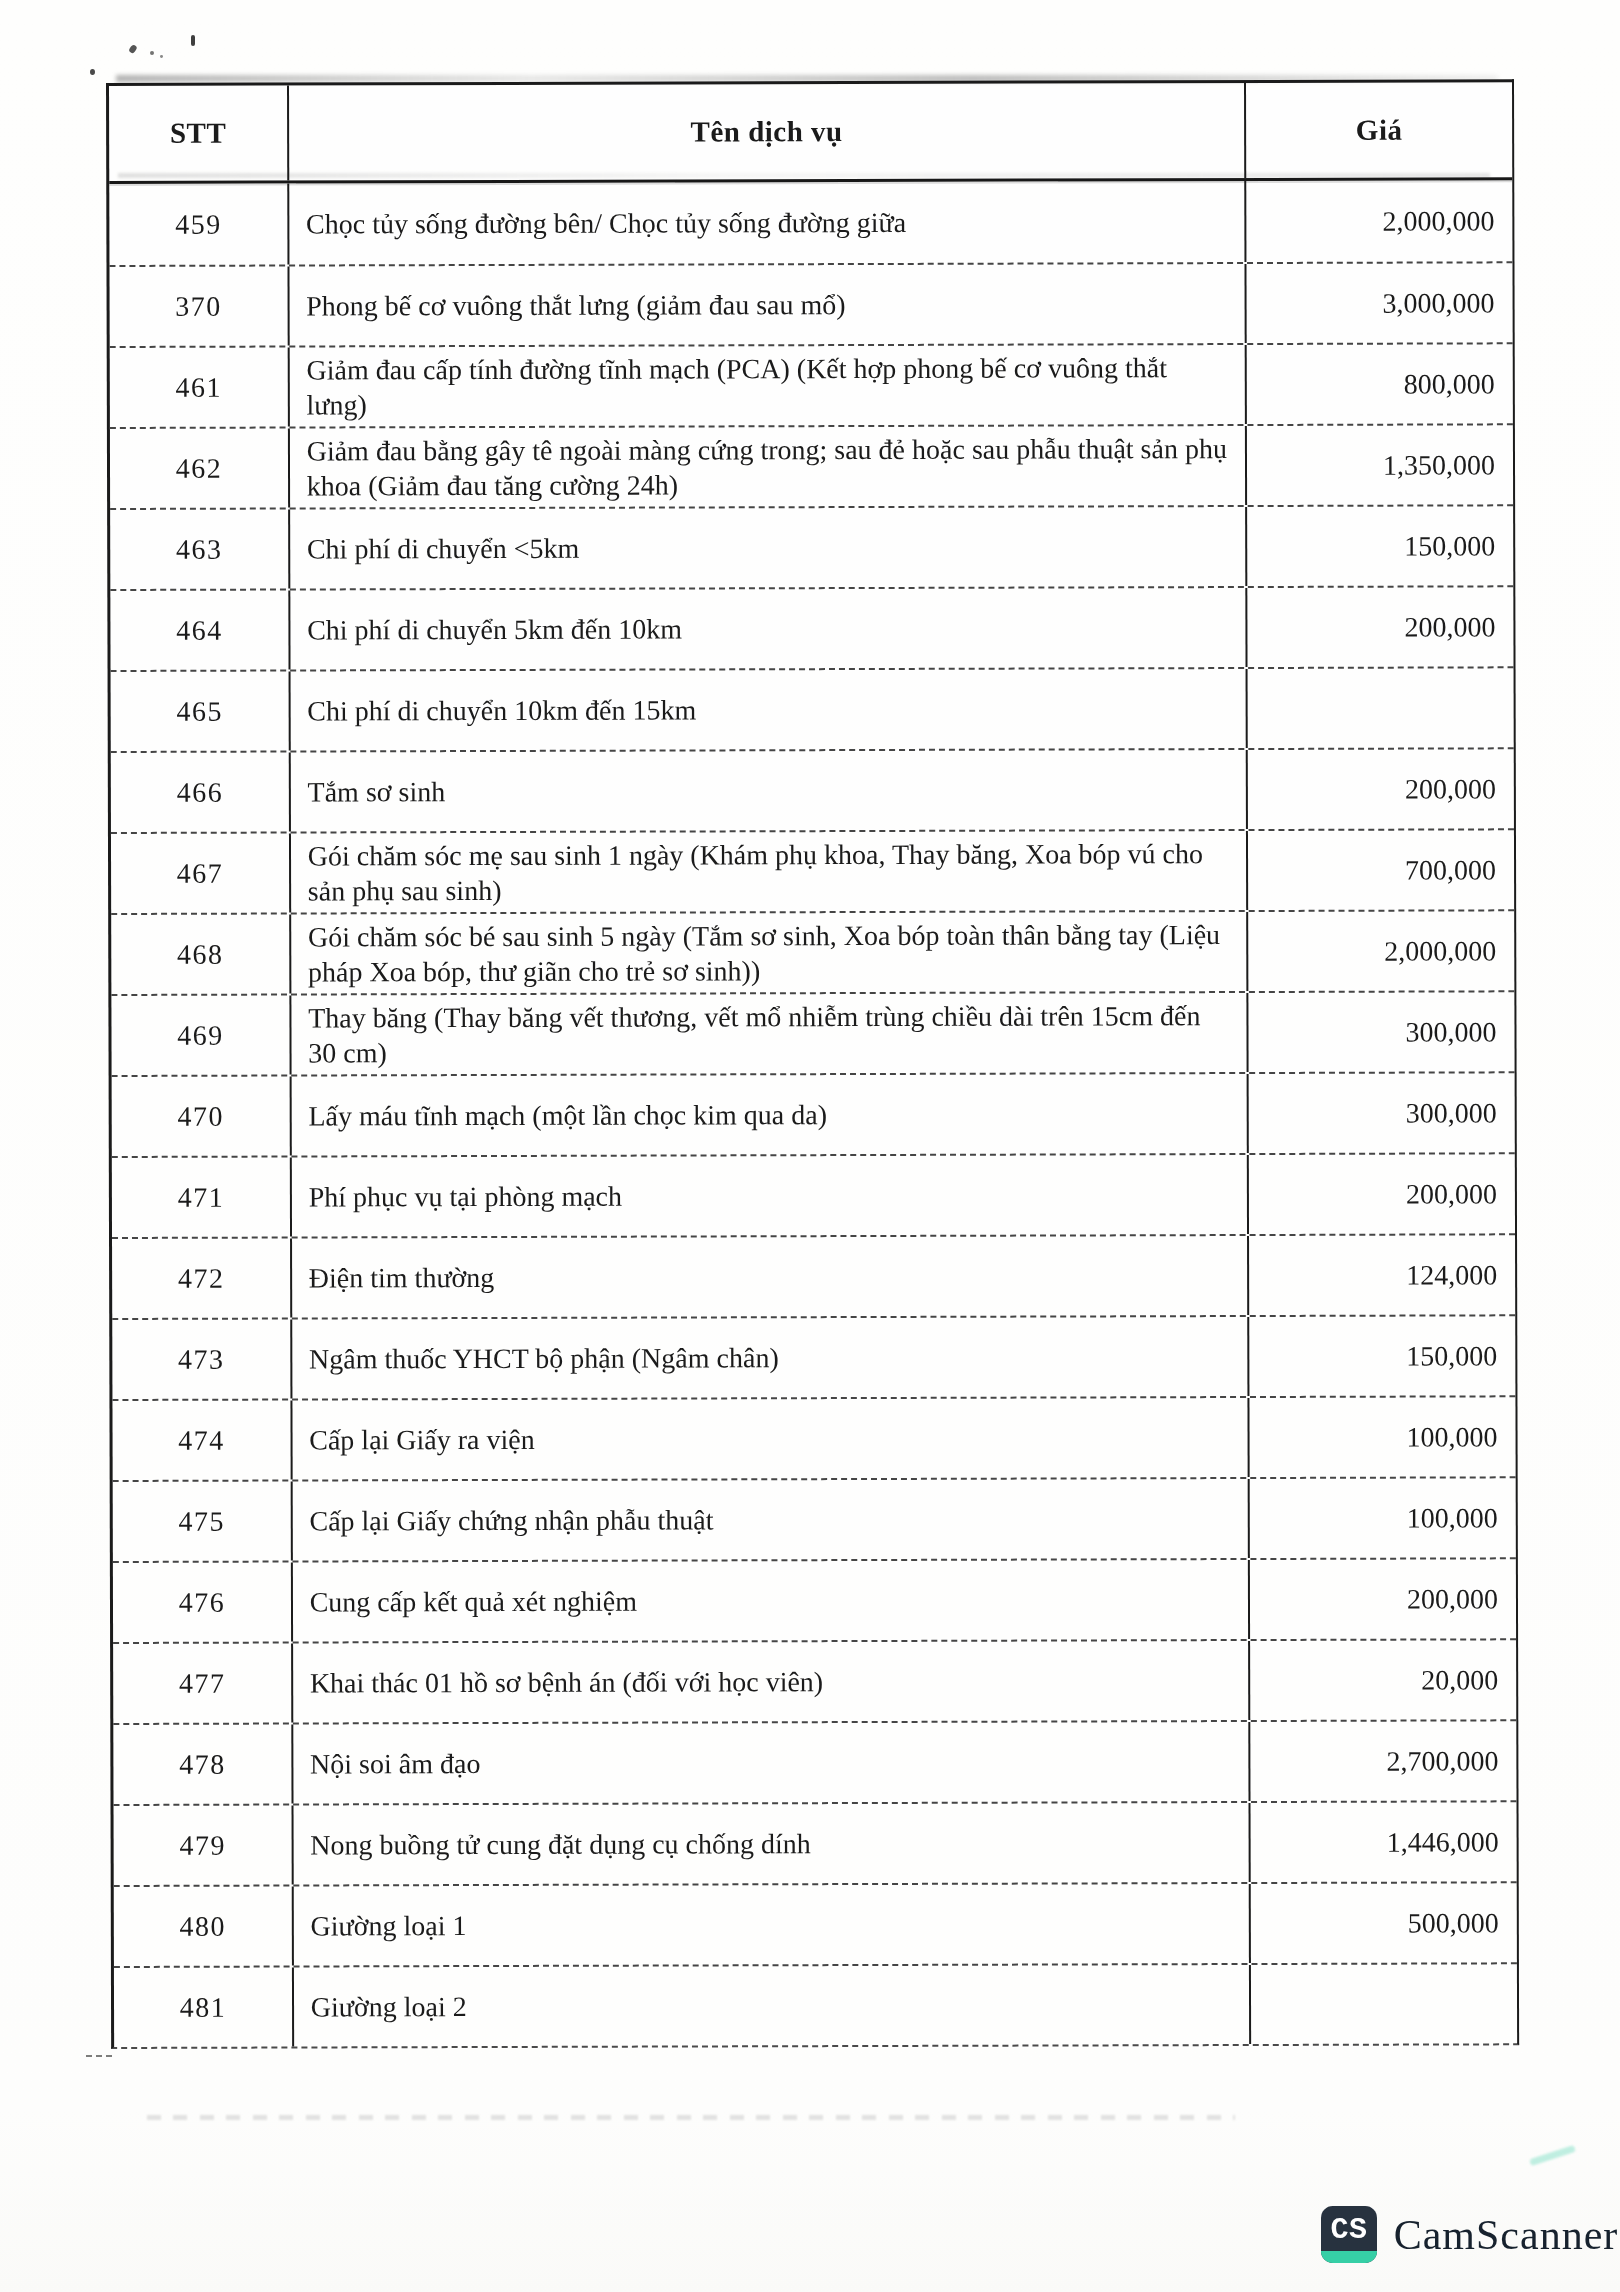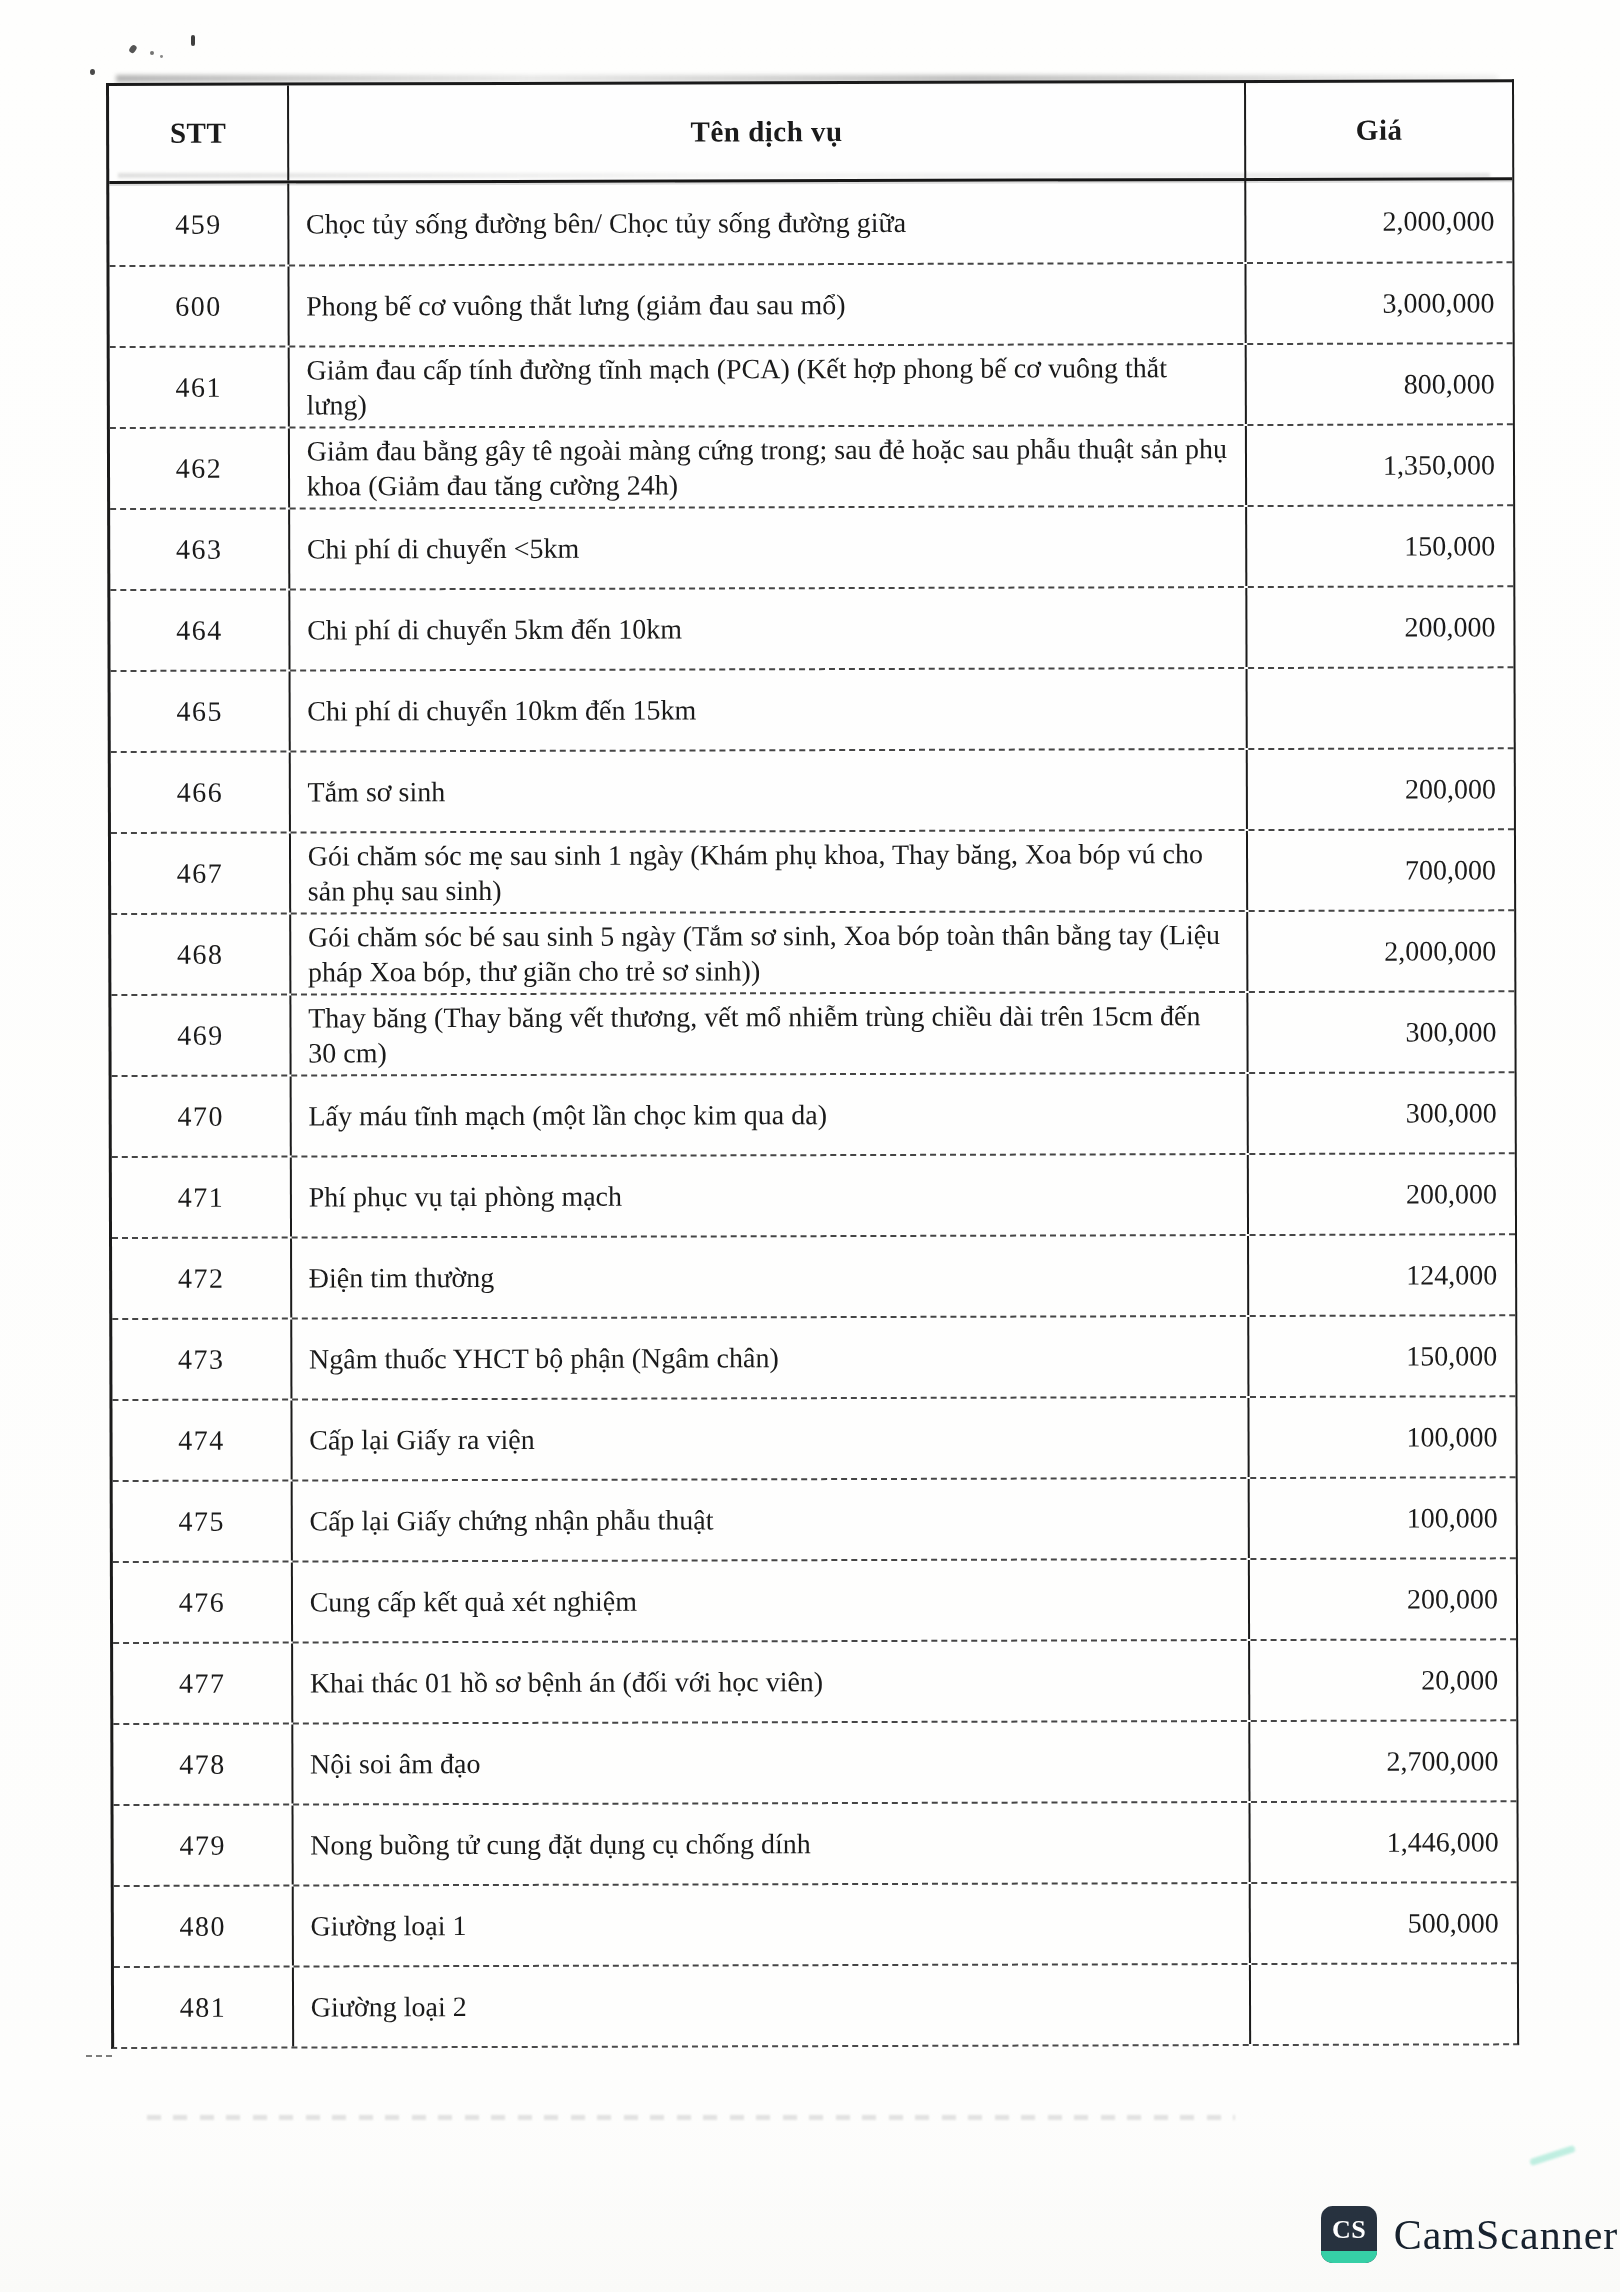--- a/index.html
+++ b/index.html
@@ -84,22 +84,22 @@
 
   
   .camscanner { position:absolute; left:1321px; top:2206px; display:flex; align-items:center; }
   .cs-icon {
     position:relative; width:56px; height:57px; border-radius:11.8px;
     background:var(--icon-bg,#27323f); overflow:hidden; flex:0 0 auto;
   }
   .cs-letters {
     position:absolute; left:0; right:0; top:3.9px; height:41px;
     display:flex; align-items:center; justify-content:center;
-    font-family:Liberation Serif, serif;
-    font-weight:700; font-size:26px; color:#ffffff; letter-spacing:0.5px;
+    font-family:Liberation Mono, monospace;
+    font-weight:700; font-size:30px; color:#ffffff; letter-spacing:0.5px;
   }
   .cs-strip { position:absolute; left:0; right:0; bottom:0; height:11.8px;
               background:var(--icon-strip,#36cfa6); }
   .cs-text {
     margin-left:16.7px; font-family:"Liberation Serif","DejaVu Serif",serif;
     font-size:42px; color:var(--brand-text,#17222e); letter-spacing:1px;
   }
 </style>
 </head>
 <body>
@@ -122,21 +122,21 @@
       <div class="th col-price">Giá</div>
     </div>
     <div id="table-body">
     <div class="trow">
       <div class="td col-stt">459</div>
       <div class="td col-name">Chọc tủy sống đường bên/ Chọc tủy sống đường giữa</div>
       <div class="td col-price">2,000,000</div>
     </div>
 
     <div class="trow">
-      <div class="td col-stt">600</div>
+      <div class="td col-stt">370</div>
       <div class="td col-name">Phong bế cơ vuông thắt lưng (giảm đau sau mổ)</div>
       <div class="td col-price">3,000,000</div>
     </div>
 
     <div class="trow">
       <div class="td col-stt">461</div>
       <div class="td col-name">Giảm đau cấp tính đường tĩnh mạch (PCA) (Kết hợp phong bế cơ vuông thắt lưng)</div>
       <div class="td col-price">800,000</div>
     </div>
 

